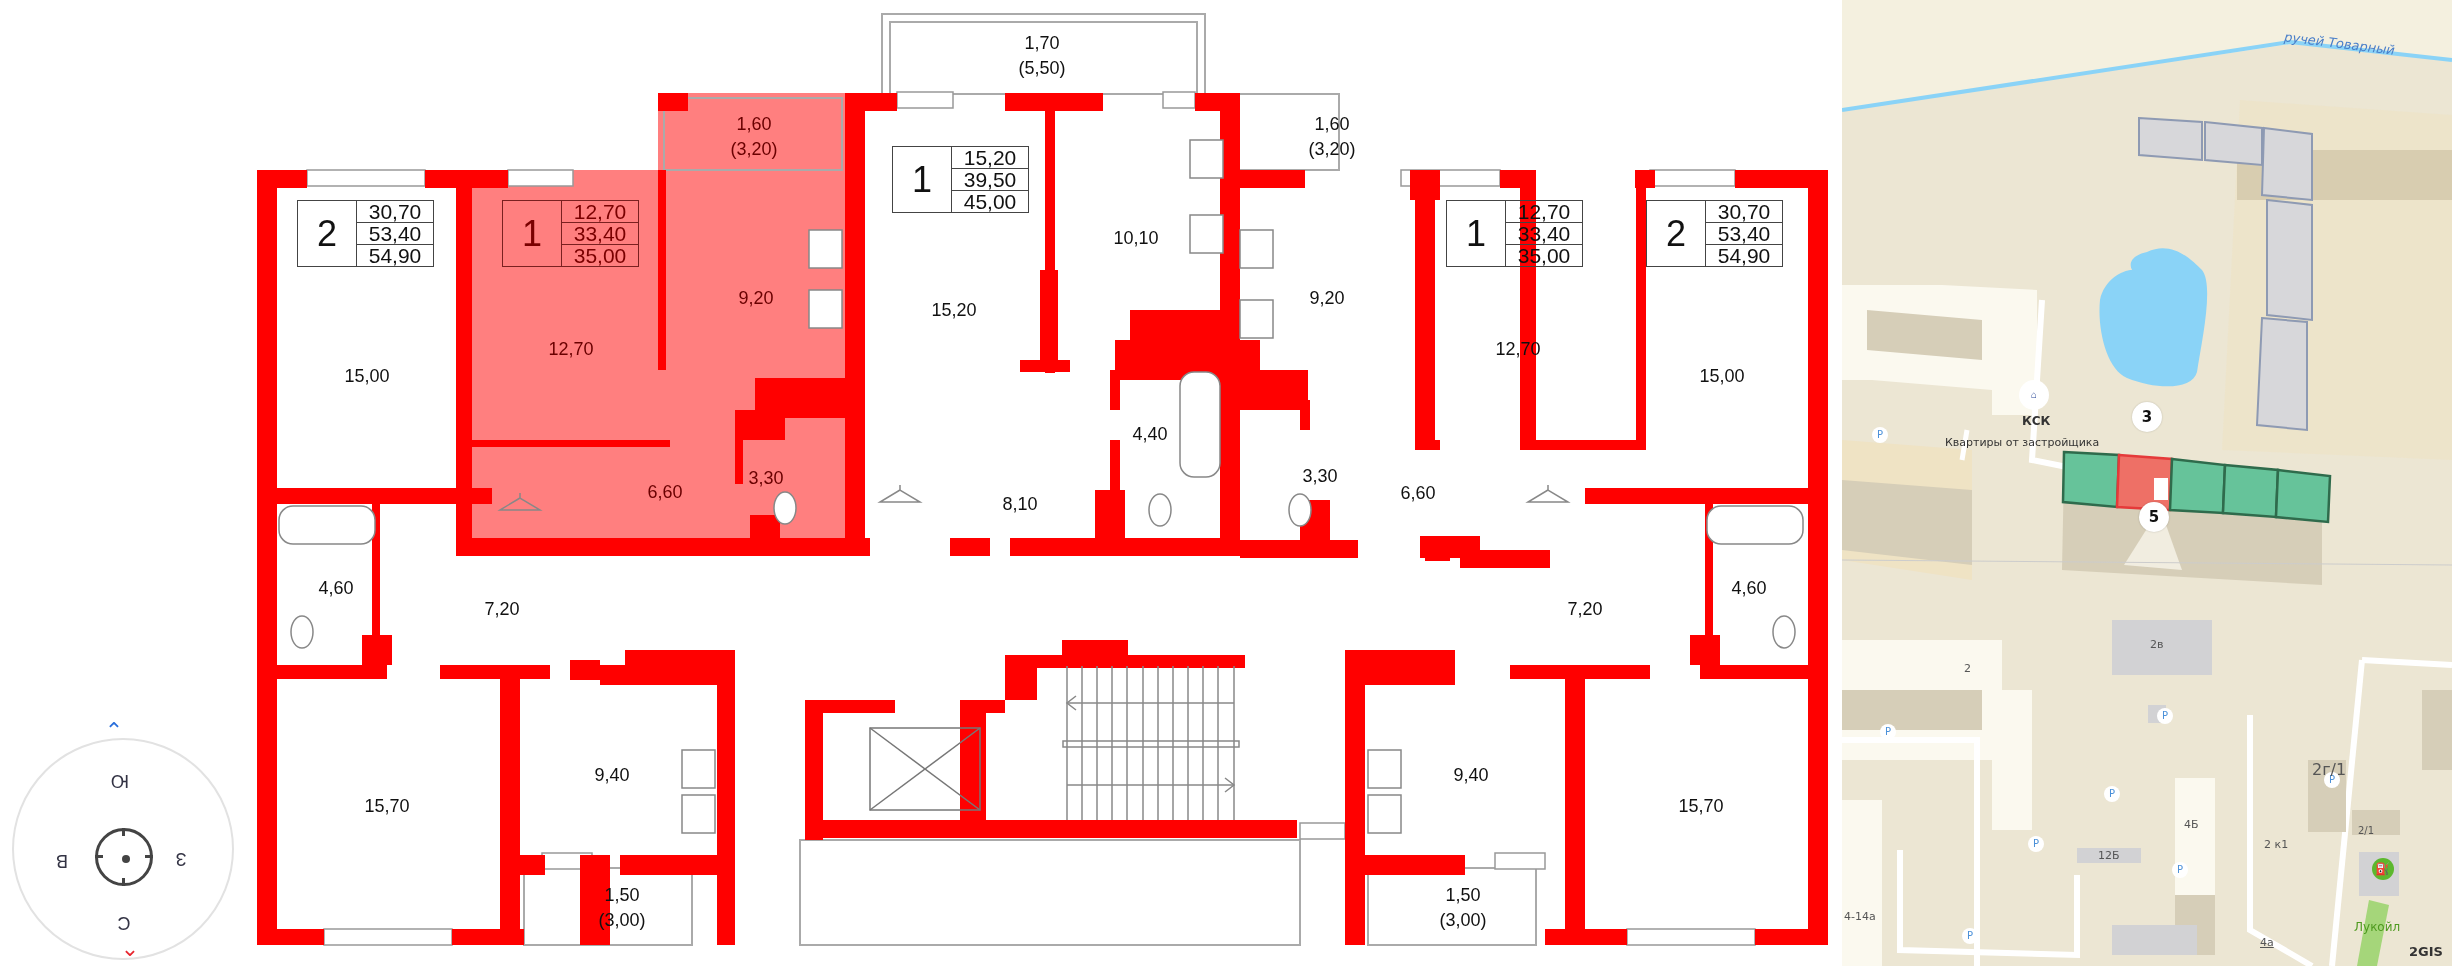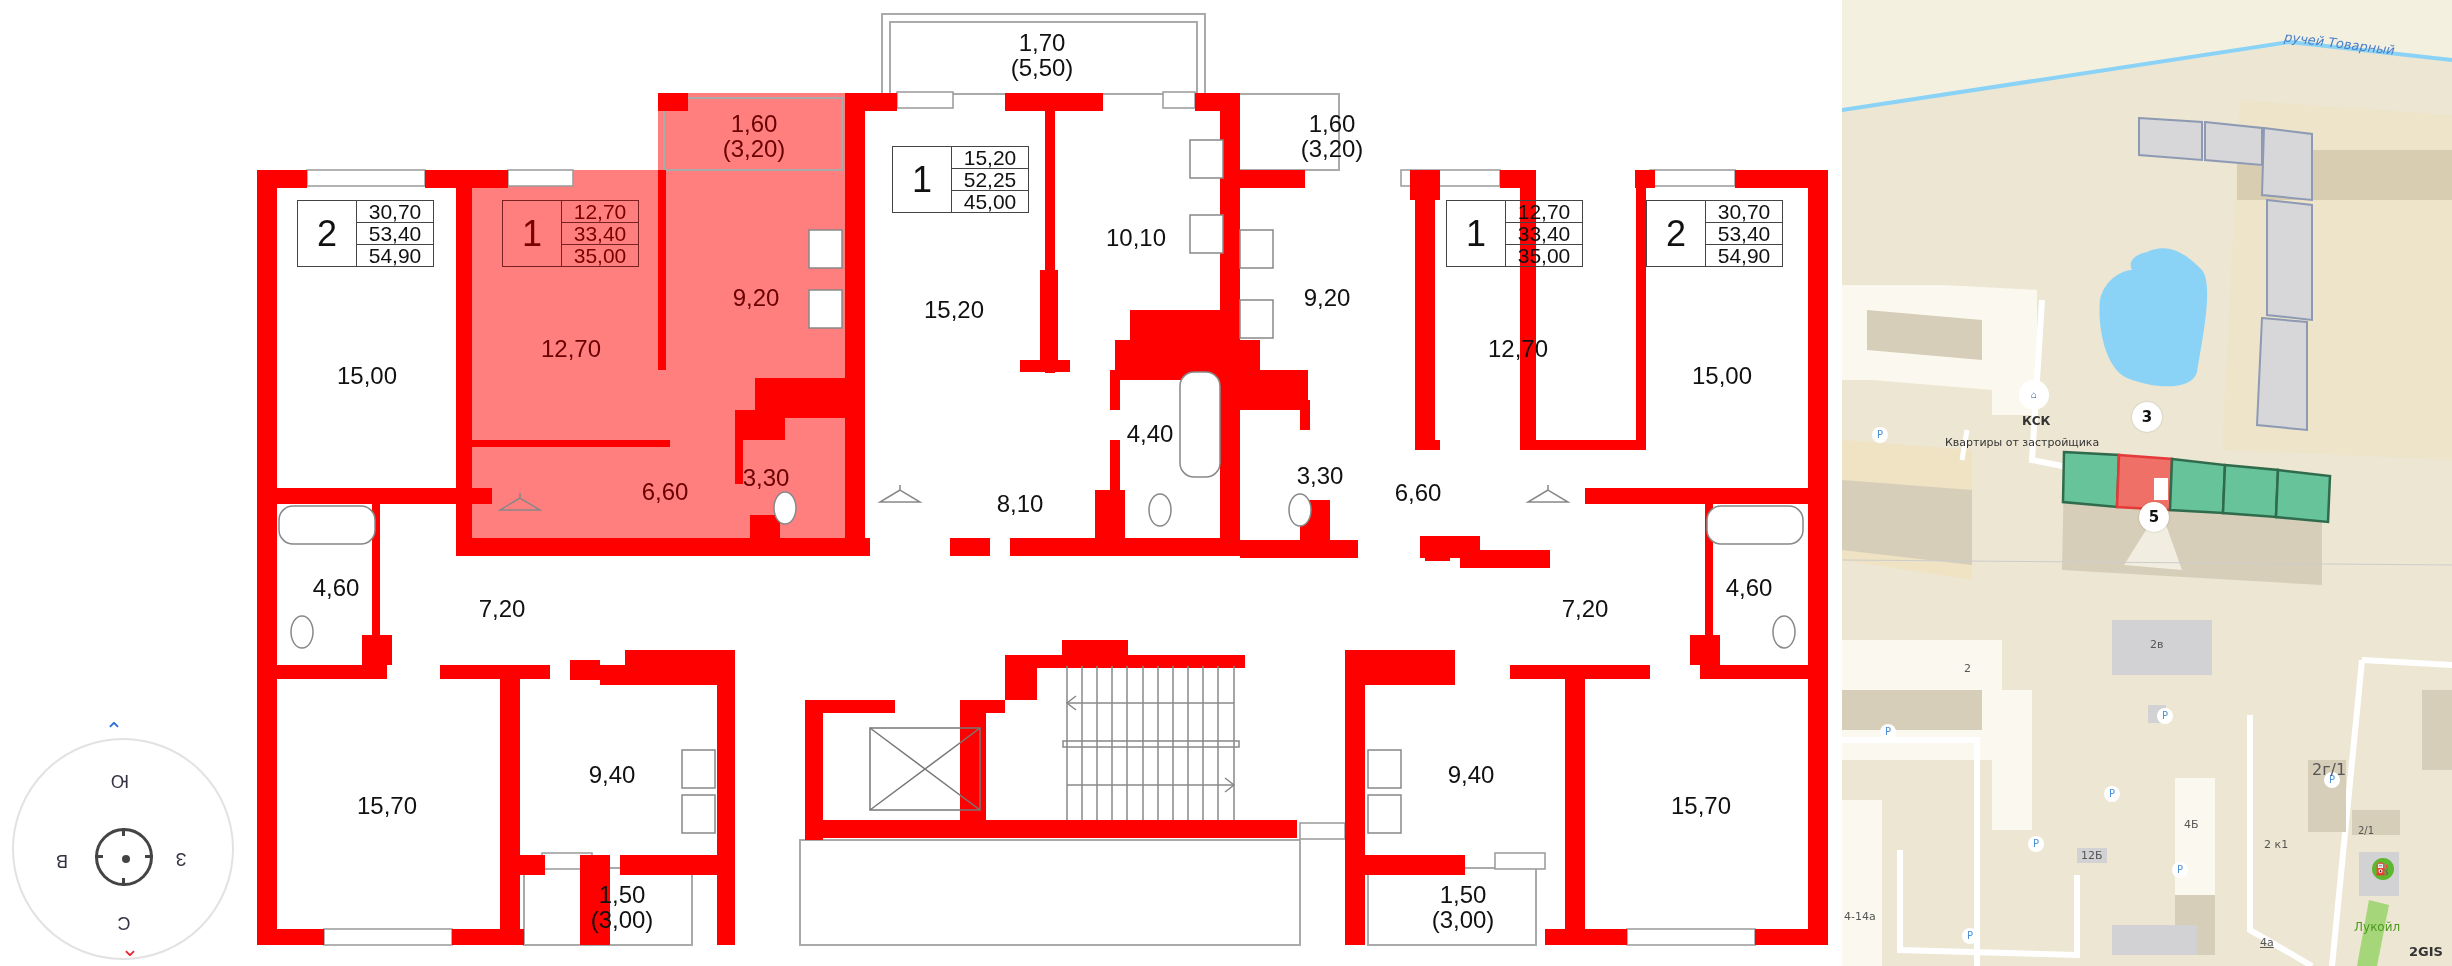--- a/index.html
+++ b/index.html
@@ -1,19 +1,19 @@
 <!DOCTYPE html>
 <html><head>
 <meta charset="utf-8">
 <style>
   html,body{margin:0;padding:0;}
   body{width:2452px;height:966px;position:relative;overflow:hidden;background:#fff;font-family:"Liberation Sans",sans-serif;color:#111;}
   #plan{position:absolute;left:0;top:0;width:1842px;height:966px;background:#fff;}
   #plan svg{position:absolute;left:0;top:0;}
-  .lbl{position:absolute;font-size:24px;transform:translate(-50%,-50%);white-space:nowrap;line-height:26px;color:#111;}
+  .lbl{position:absolute;font-size:18px;transform:translate(-50%,-50%);white-space:nowrap;line-height:26px;color:#111;}
   .lbl.sel{color:#6a0000;}
   .apt-box{position:absolute;display:flex;border:1.5px solid #444;background:transparent;}
   .apt-box .rooms{width:58px;display:flex;align-items:center;justify-content:center;font-size:36px;border-right:1.5px solid #444;}
   .apt-box .vals{display:flex;flex-direction:column;}
   .apt-box .vals span{display:block;width:76px;height:21px;line-height:21px;text-align:center;font-size:21px;border-bottom:1.5px solid #444;}
   .apt-box .vals span:last-child{border-bottom:none;}
   .apt-box.sel{border-color:#7a2020;color:#7a0000;}
   .apt-box.sel .rooms{border-color:#7a2020;}
   .apt-box.sel .vals span{border-color:#7a2020;}
   
@@ -268,21 +268,21 @@
     <div class="vals">
       <span>12,70</span>
       <span>33,40</span>
       <span>35,00</span>
     </div>
   </div>
   <div class="apt-box" style="left:892px;top:146px;">
     <div class="rooms">1</div>
     <div class="vals">
       <span>15,20</span>
-      <span>52,25</span>
+      <span>39,50</span>
       <span>45,00</span>
     </div>
   </div>
   <div class="apt-box" style="left:1446px;top:200px;">
     <div class="rooms">1</div>
     <div class="vals">
       <span>12,70</span>
       <span>33,40</span>
       <span>35,00</span>
     </div>
@@ -392,21 +392,21 @@
   <div class="pin" style="left:186px;top:836px;width:16px;height:16px;line-height:16px;font-size:10px;">P</div>
   <div class="pin" style="left:262px;top:786px;width:16px;height:16px;line-height:16px;font-size:10px;">P</div>
   <div class="pin" style="left:330px;top:862px;width:16px;height:16px;line-height:16px;font-size:10px;">P</div>
   <div class="pin" style="left:482px;top:772px;width:16px;height:16px;line-height:16px;font-size:10px;">P</div>
   <div class="pin" style="left:120px;top:928px;width:16px;height:16px;line-height:16px;font-size:10px;">P</div>
 
   <div class="mtxt" style="left:308px;top:638px;font-size:11px;color:#555;">2в</div>
   <div class="mtxt" style="left:122px;top:662px;font-size:11px;color:#555;">2</div>
   <div class="mtxt" style="left:470px;top:760px;font-size:16px;color:#555;">2г/1</div>
   <div class="mtxt" style="left:342px;top:818px;font-size:11px;color:#555;">4Б</div>
-  <div class="mtxt" style="left:235px;top:848px;font-size:11px;color:#555;background:#d2d2d4;padding:1px 4px;">12Б</div>
+  <div class="mtxt" style="left:235px;top:848px;font-size:11px;color:#555;background:#d2d2d4;padding:1px 21px;">12Б</div>
   <div class="mtxt" style="left:422px;top:838px;font-size:11px;color:#555;">2 к1</div>
   <div class="mtxt" style="left:516px;top:818px;font-size:10px;color:#555;margin-top:7px;">2/1</div>
   <div class="mtxt" style="left:2px;top:910px;font-size:11px;color:#555;">4-14а</div>
   <div class="mtxt" style="left:418px;top:936px;font-size:11px;color:#555;text-decoration:underline;">4а</div>
 
   <div style="position:absolute;left:530px;top:858px;width:22px;height:22px;border-radius:50%;background:#5cb82e;color:#fff;text-align:center;line-height:22px;font-size:12px;">⛽</div>
   <div class="mtxt" style="left:512px;top:888px;font-size:12px;color:#4e9a1f;margin-top:32px;">Лукойл</div>
 
   <div class="mtxt" style="left:567px;top:944px;font-size:13px;font-weight:bold;color:#333;">2GIS</div>
 </div>

